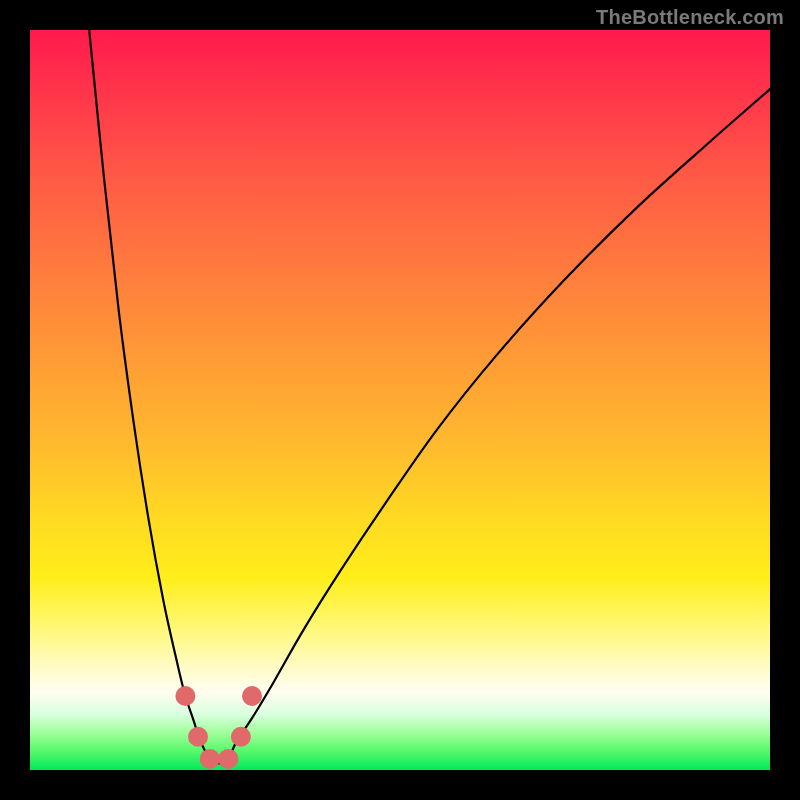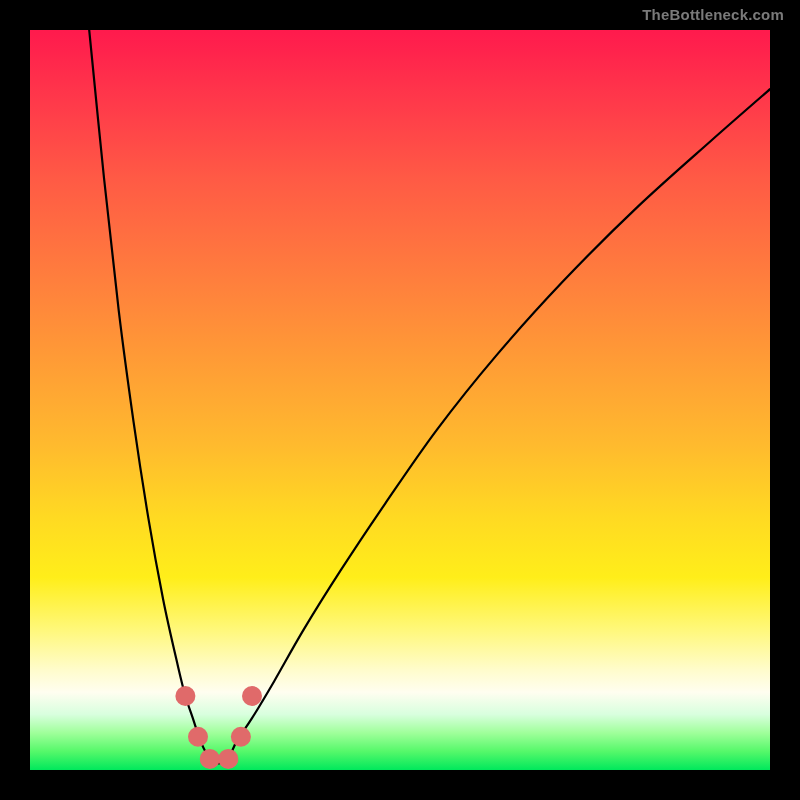--- a/index.html
+++ b/index.html
@@ -45,21 +45,21 @@
       #9fff9a 95%,
       #55f86a 97.5%,
       #00e85c 100%
     );
   }
   .watermark {
     position: absolute;
     top: 6px;
     right: 16px;
     color: #7a7a7a;
-    font-size: 15px;
+    font-size: 20px;
     font-weight: 600;
     letter-spacing: .2px;
     user-select: none;
   }
   svg.curve {
     position: absolute;
     inset: 0;
   }
 </style>
 </head>

